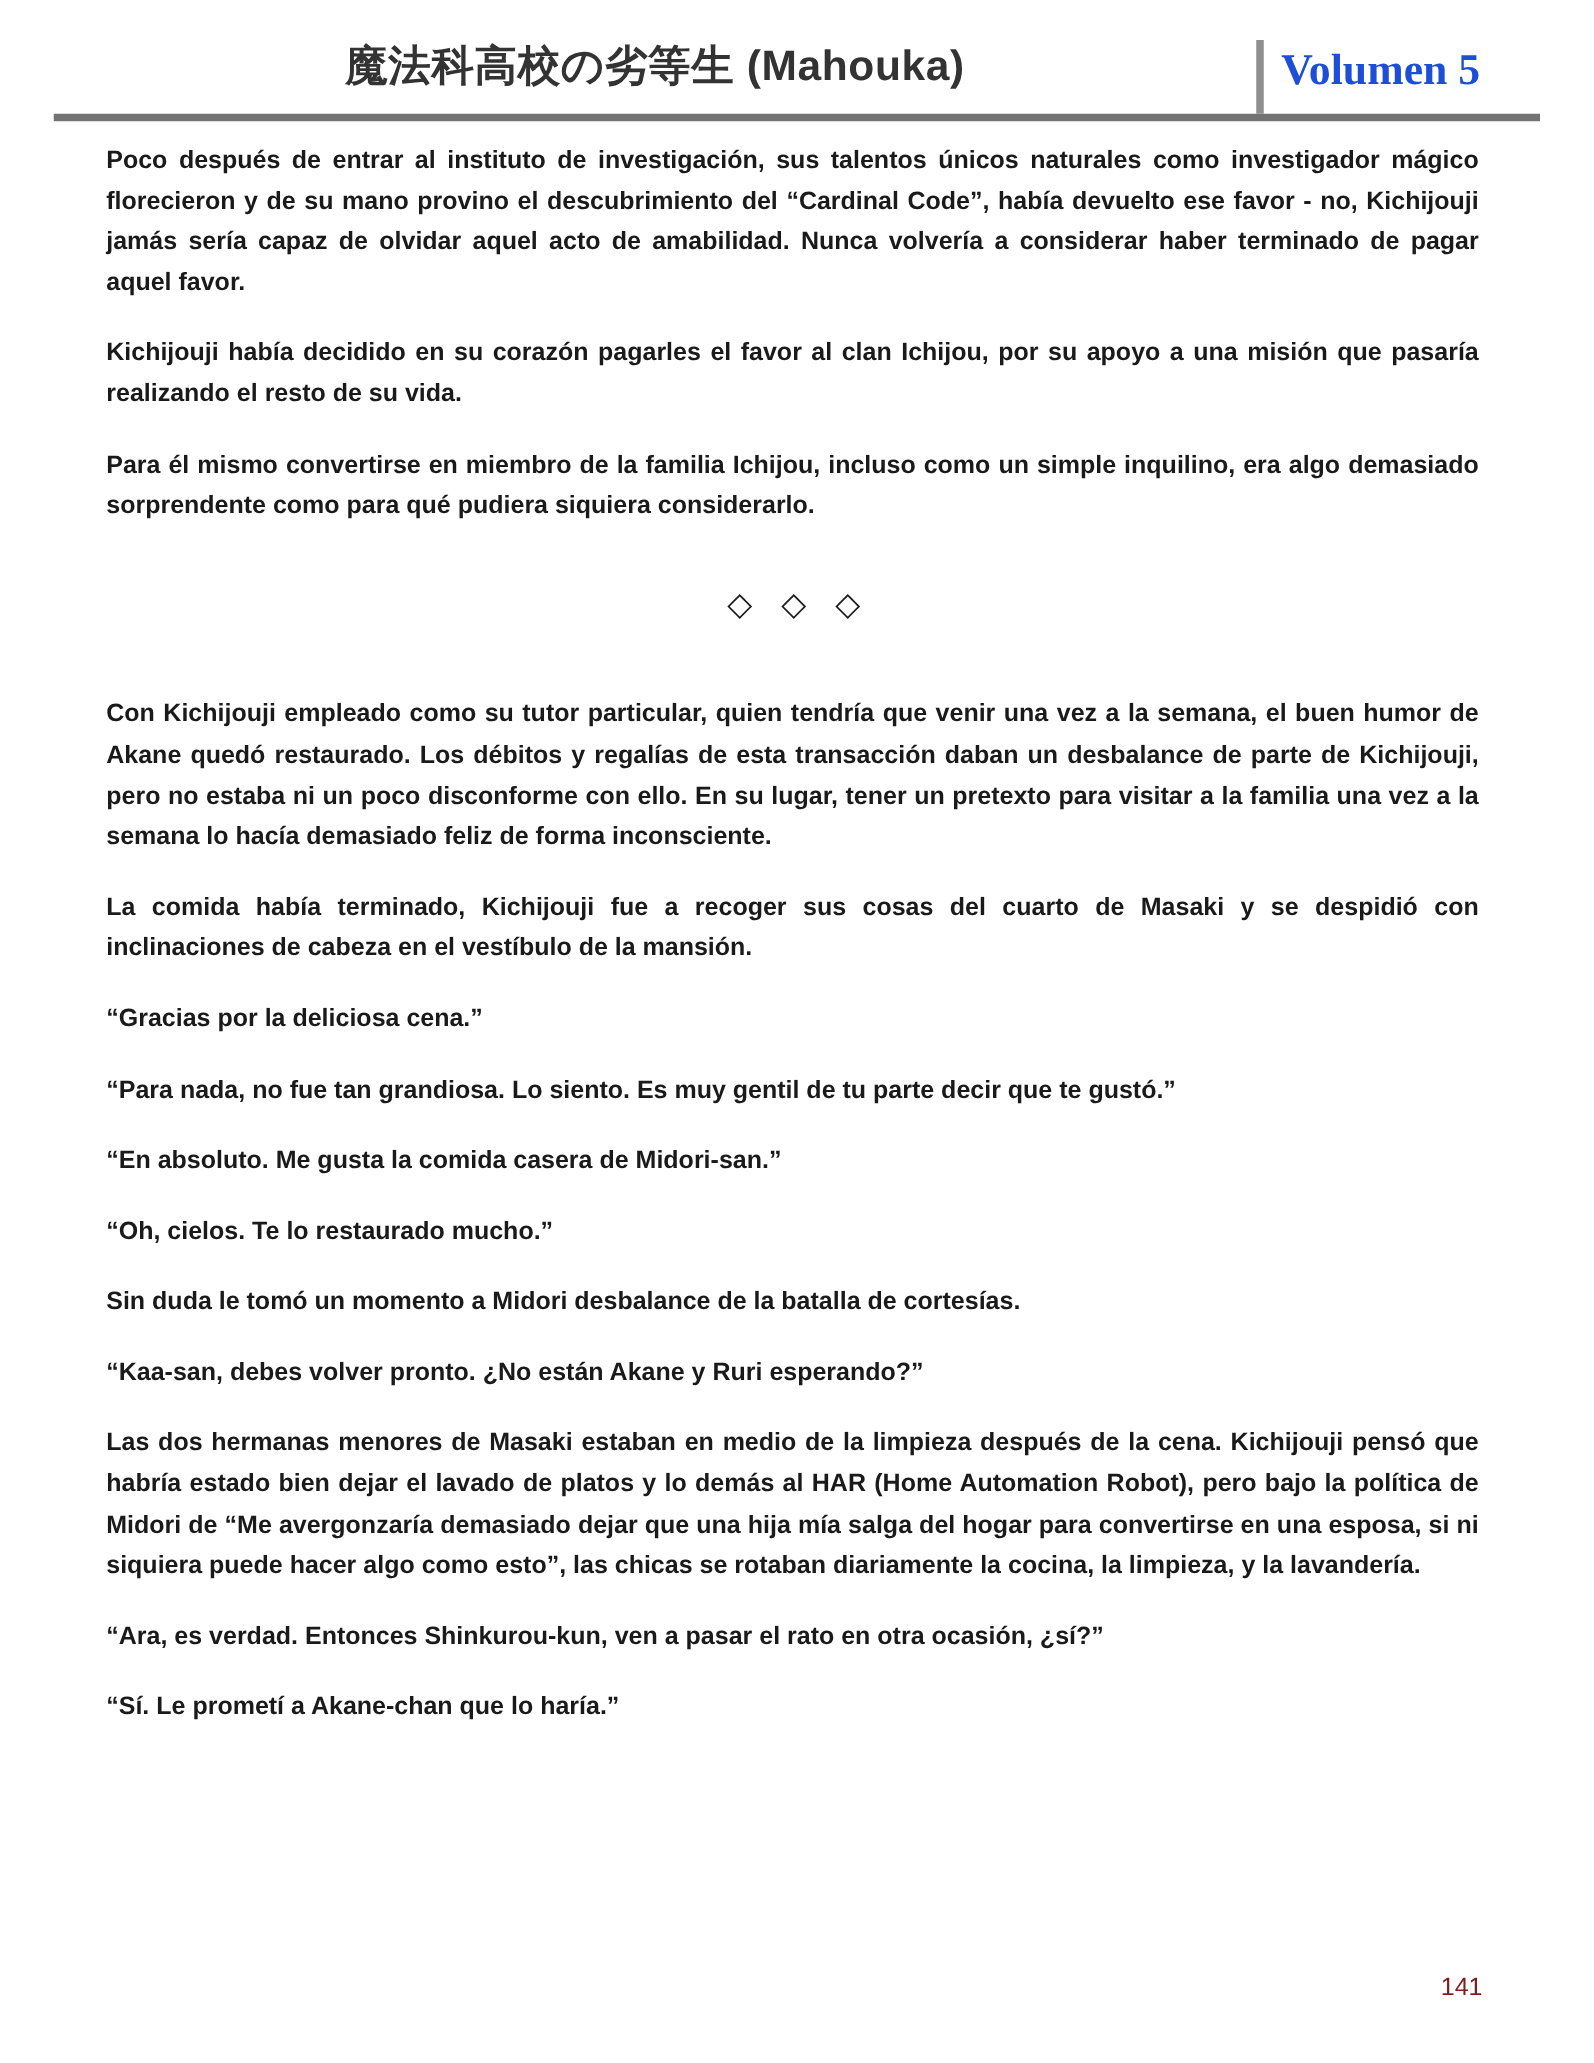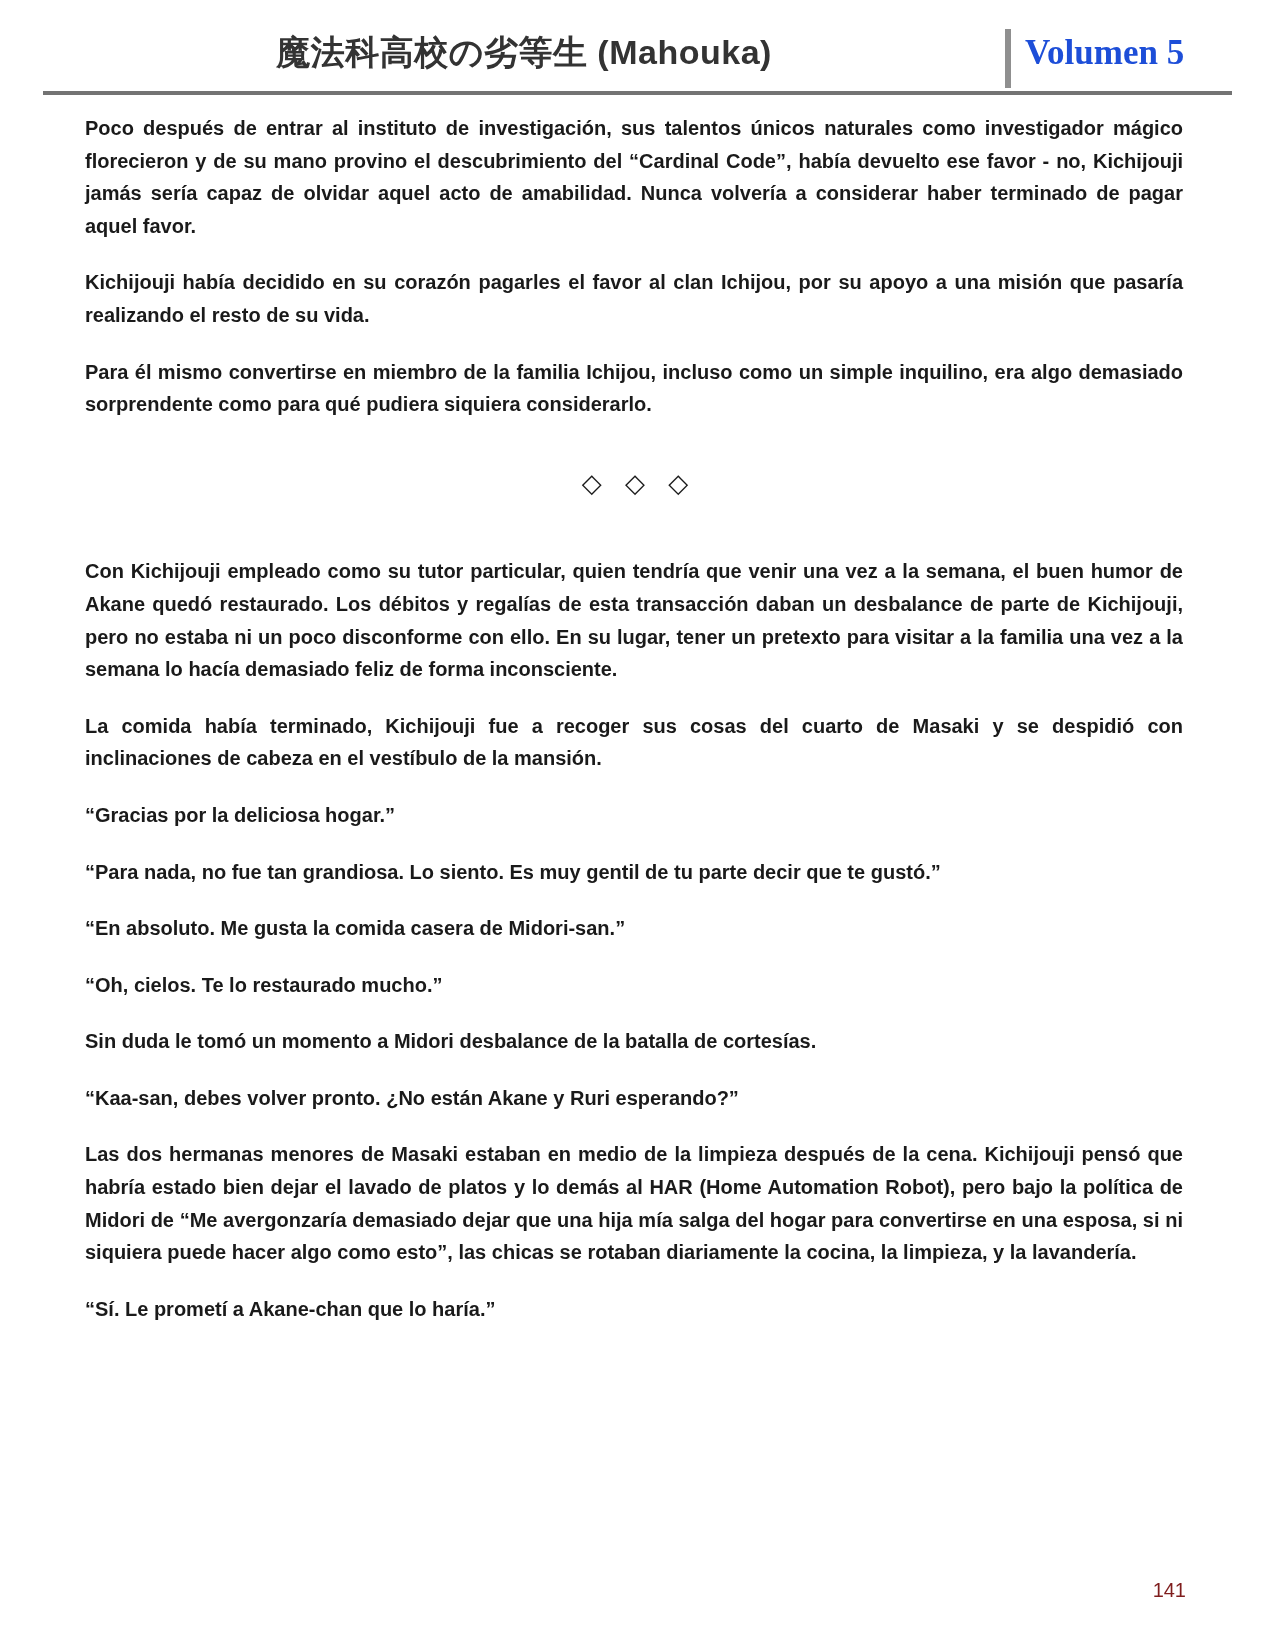--- a/index.html
+++ b/index.html
@@ -14,22 +14,22 @@
     background: #ffffff;
     font-family: "Liberation Sans", sans-serif;
     overflow: hidden;
   }
   .header {
     position: absolute;
     left: 43px;
     right: 43px;
     top: 26px;
     display: flex;
-    align-items: center;
-    border-bottom: 4px solid #737373;
+    align-items: flex-end;
+    border-bottom: 6px solid #737373;
   }
   .header-title {
     flex: 1;
     text-align: center;
     font-family: "Liberation Sans", sans-serif;
     font-weight: bold;
     font-size: 34px;
     color: #333333;
     padding: 4px 0 15px 0;
     letter-spacing: 0.5px;
@@ -87,25 +87,26 @@
 
   <div class="content">
     <p>Poco después de entrar al instituto de investigación, sus talentos únicos naturales como investigador mágico florecieron y de su mano provino el descubrimiento del “Cardinal Code”, había devuelto ese favor - no, Kichijouji jamás sería capaz de olvidar aquel acto de amabilidad. Nunca volvería a considerar haber terminado de pagar aquel favor.</p>
     <p>Kichijouji había decidido en su corazón pagarles el favor al clan Ichijou, por su apoyo a una misión que pasaría realizando el resto de su vida.</p>
     <p>Para él mismo convertirse en miembro de la familia Ichijou, incluso como un simple inquilino, era algo demasiado sorprendente como para qué pudiera siquiera considerarlo.</p>
 
     <div class="separator">◇ ◇ ◇</div>
 
     <p>Con Kichijouji empleado como su tutor particular, quien tendría que venir una vez a la semana, el buen humor de Akane quedó restaurado. Los débitos y regalías de esta transacción daban un desbalance de parte de Kichijouji, pero no estaba ni un poco disconforme con ello. En su lugar, tener un pretexto para visitar a la familia una vez a la semana lo hacía demasiado feliz de forma inconsciente.</p>
     <p>La comida había terminado, Kichijouji fue a recoger sus cosas del cuarto de Masaki y se despidió con inclinaciones de cabeza en el vestíbulo de la mansión.</p>
-    <p>“Gracias por la deliciosa hogar.”</p>
+    <p>“Gracias por la deliciosa cena.”</p>
     <p>“Para nada, no fue tan grandiosa. Lo siento. Es muy gentil de tu parte decir que te gustó.”</p>
     <p>“En absoluto. Me gusta la comida casera de Midori-san.”</p>
     <p>“Oh, cielos. Te lo restaurado mucho.”</p>
     <p>Sin duda le tomó un momento a Midori desbalance de la batalla de cortesías.</p>
     <p>“Kaa-san, debes volver pronto. ¿No están Akane y Ruri esperando?”</p>
     <p>Las dos hermanas menores de Masaki estaban en medio de la limpieza después de la cena. Kichijouji pensó que habría estado bien dejar el lavado de platos y lo demás al HAR (Home Automation Robot), pero bajo la política de Midori de “Me avergonzaría demasiado dejar que una hija mía salga del hogar para convertirse en una esposa, si ni siquiera puede hacer algo como esto”, las chicas se rotaban diariamente la cocina, la limpieza, y la lavandería.</p>
+    <p>“Ara, es verdad. Entonces Shinkurou-kun, ven a pasar el rato en otra ocasión, ¿sí?”</p>
     <p>“Sí. Le prometí a Akane-chan que lo haría.”</p>
   </div>
 
   <div class="page-number">141</div>
 
 </div>
 
 </body></html>

